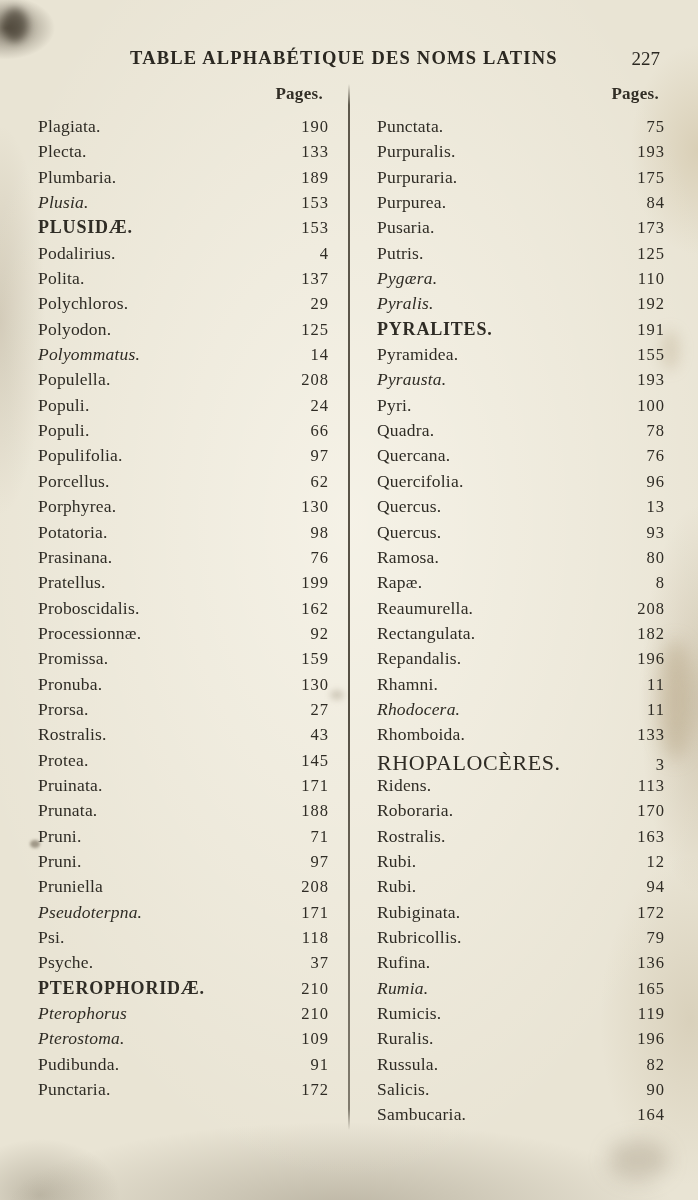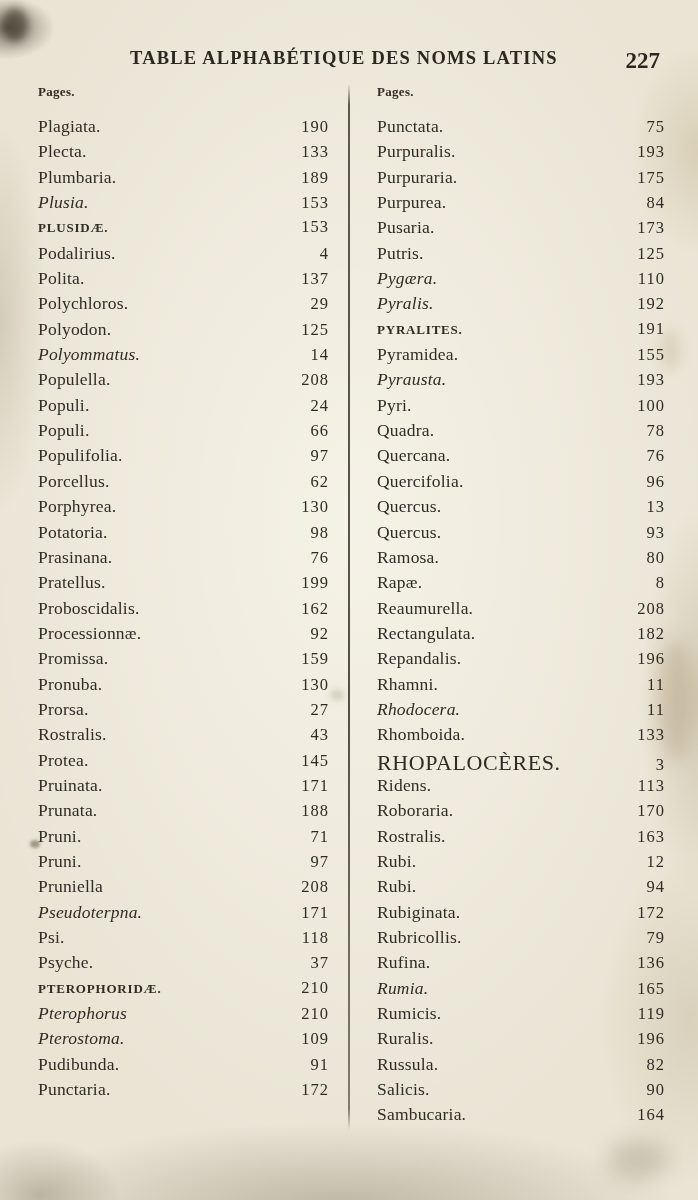--- a/index.html
+++ b/index.html
@@ -33,49 +33,49 @@
   .stain-f { right: 30px; top: 1140px; width: 60px; height: 40px; background: rgba(120,105,80,0.25); filter: blur(10px); }
 
   .page-header { position: absolute; top: 46px; left: 0; width: 100%; height: 30px; }
   .title {
     position: absolute; left: 130px; top: 2px;
     font-size: 18.5px; font-weight: bold; letter-spacing: 1.2px;
     color: #2b2821; white-space: nowrap;
   }
   .folio {
     position: absolute; right: 38px; top: 2px;
-    font-size: 23px; font-weight: bold; color: #2b2821;
+    font-size: 19px; font-weight: normal; color: #2b2821;
   }
 
   .columns {
     position: absolute; top: 84px; left: 38px;
     display: flex; align-items: stretch;
   }
   .col { width: 291px; }
   .col.right-col { width: 288px; margin-left: 27px; }
   .divider {
     width: 2px; margin-left: 19px;
     background: linear-gradient(to bottom,
       rgba(58,52,40,0.0) 0%, rgba(58,52,40,0.8) 2%,
       rgba(58,52,40,0.85) 60%, rgba(58,52,40,0.6) 98%, rgba(58,52,40,0) 100%);
   }
   .col-pages-label {
-    padding-right: 6px;
-    font-size: 13px; font-weight: bold; letter-spacing: 0.3px;
+    text-align: right; padding-right: 6px;
+    font-size: 17px; font-weight: bold; letter-spacing: 0.3px;
     height: 20px; color: #322e26;
   }
   .entries { margin-top: 12px; }
   .row {
     display: flex; justify-content: space-between; align-items: baseline;
     height: 25.35px; font-size: 17.5px; white-space: nowrap;
   }
   .row .name { letter-spacing: 0.2px; }
   .row .pageno { font-size: 16.5px; letter-spacing: 1px; }
   .row.italic .name { font-style: italic; }
-  .row.smallcaps .name { font-size: 13px; font-weight: bold; letter-spacing: 0.8px; }
+  .row.smallcaps .name { font-size: 18px; font-weight: bold; letter-spacing: 0.8px; }
   .row.caps .name { font-size: 22px; letter-spacing: 0.6px; }
 </style>
 </head>
 <body>
 
 <div class="paper">
   <div class="stain stain-a"></div>
   <div class="stain stain-b"></div>
   <div class="stain stain-c"></div>
   <div class="stain stain-d"></div>

